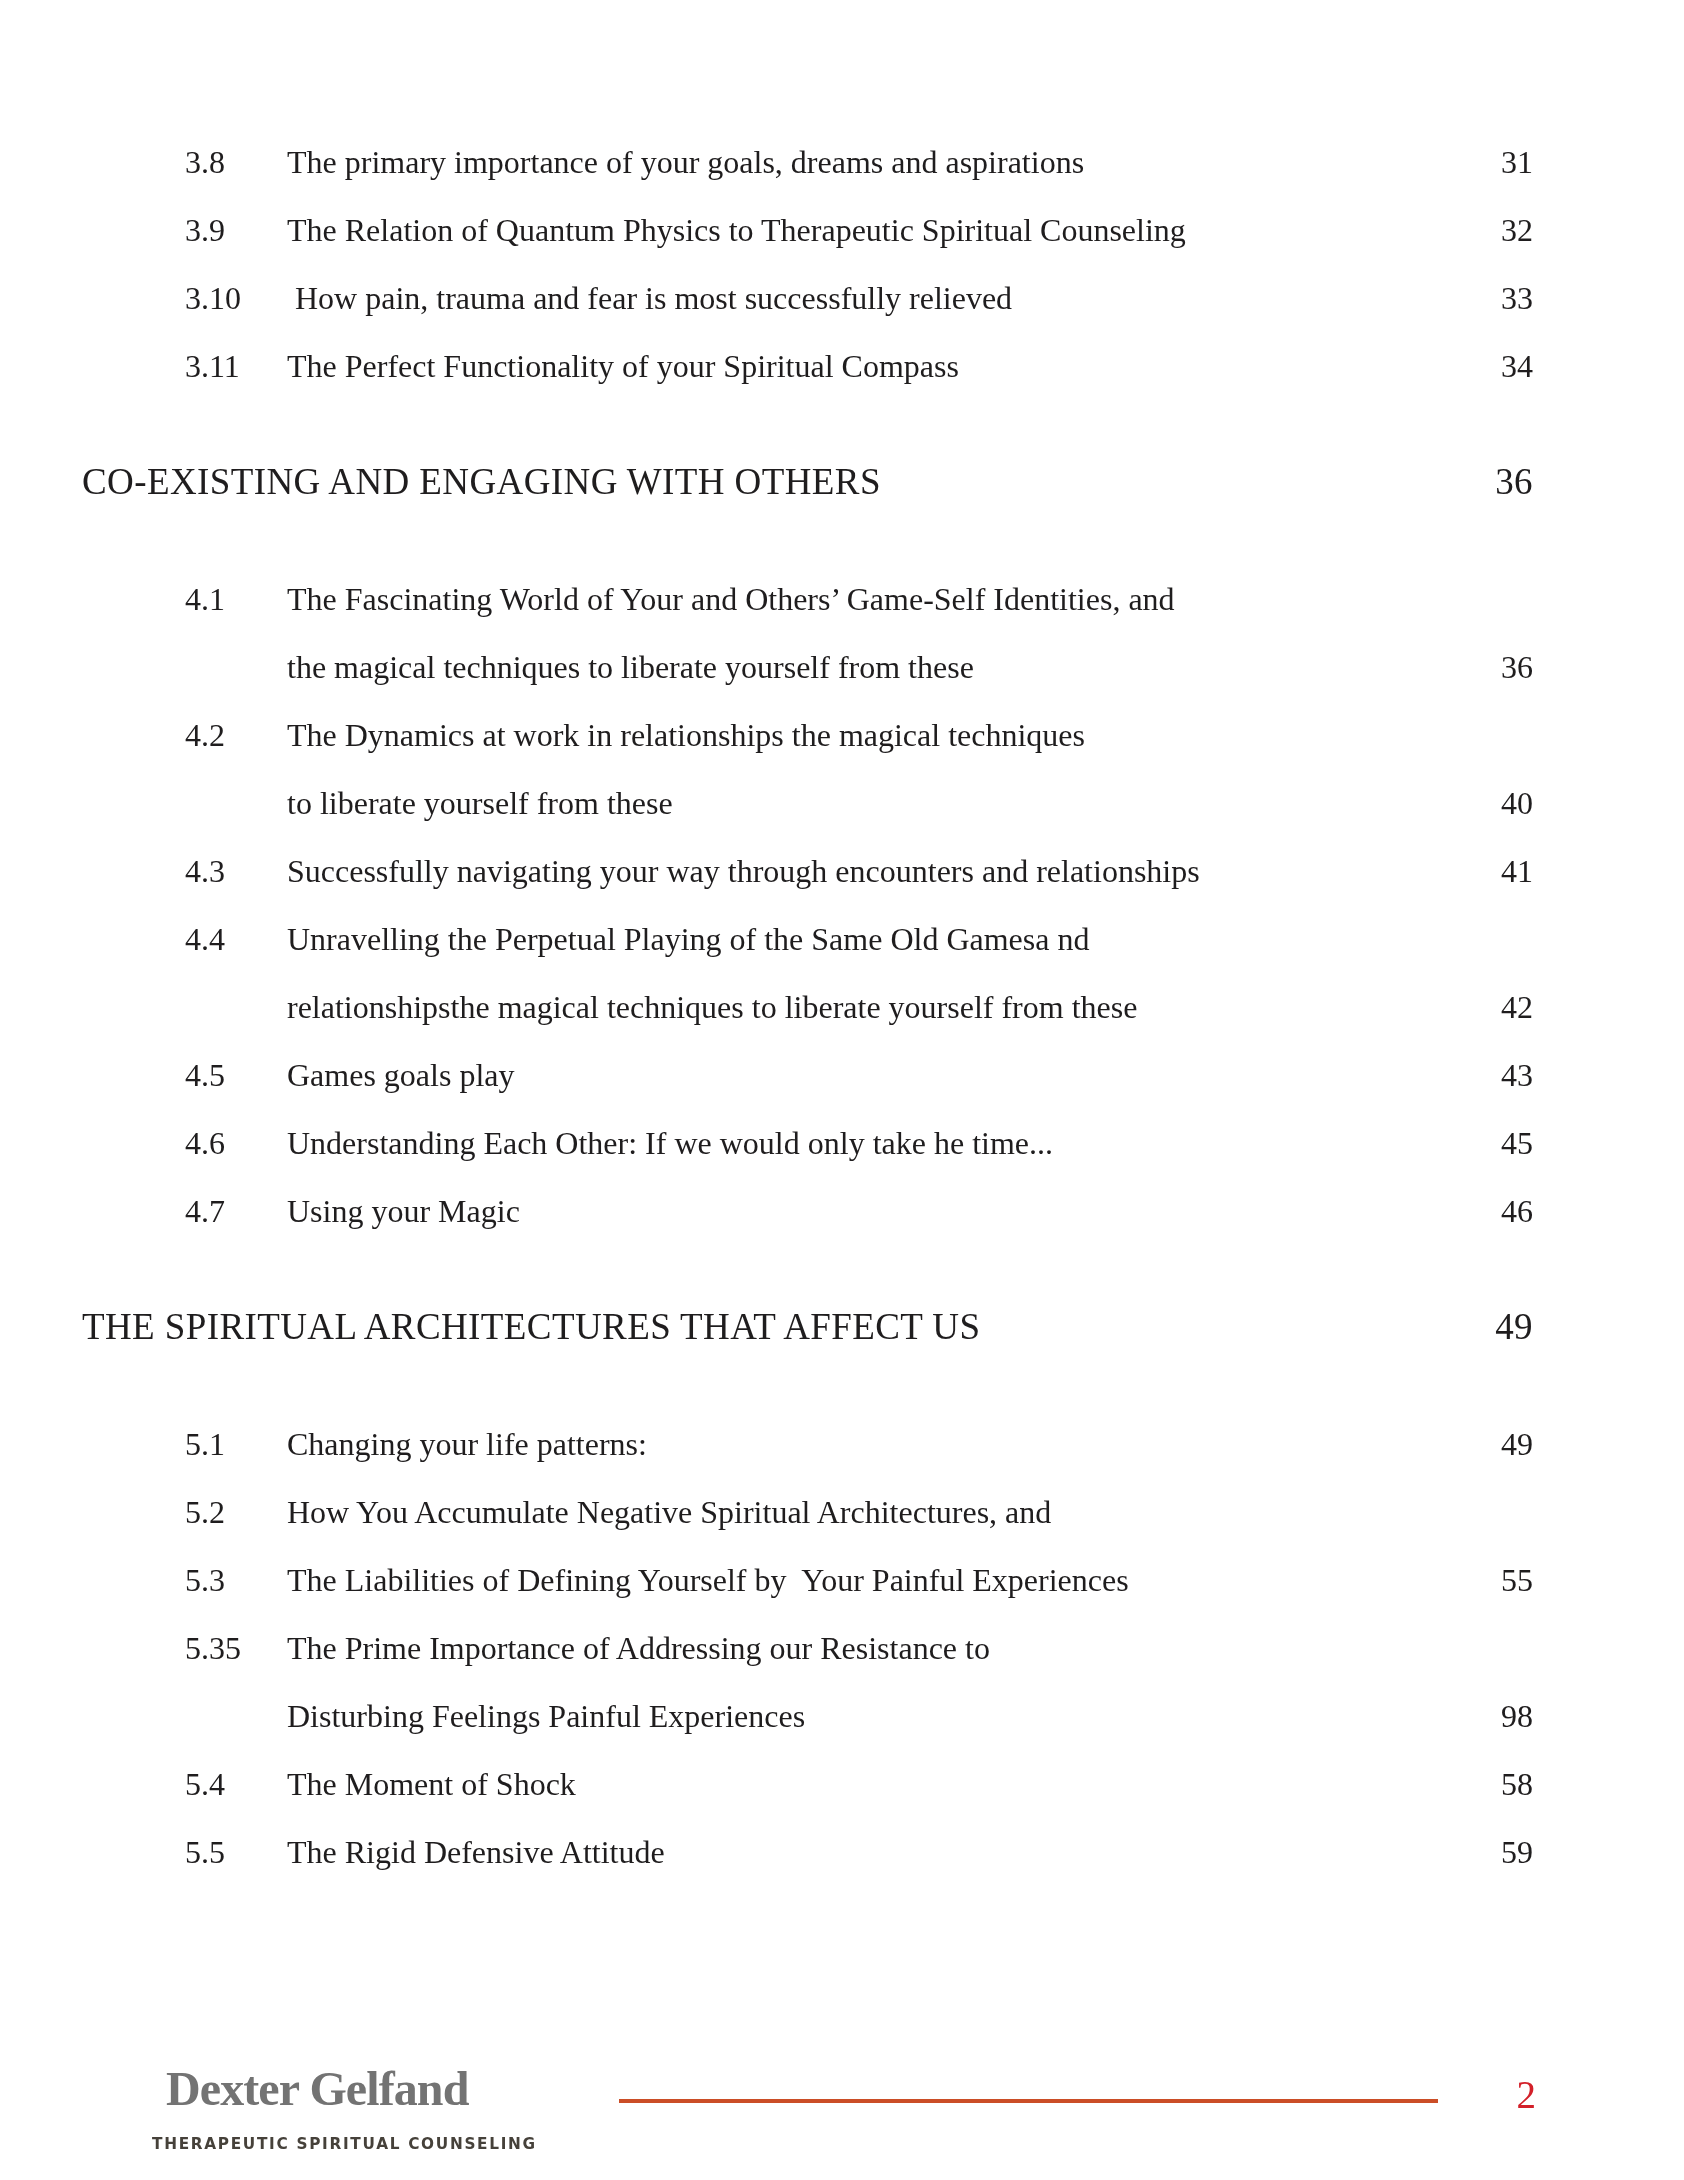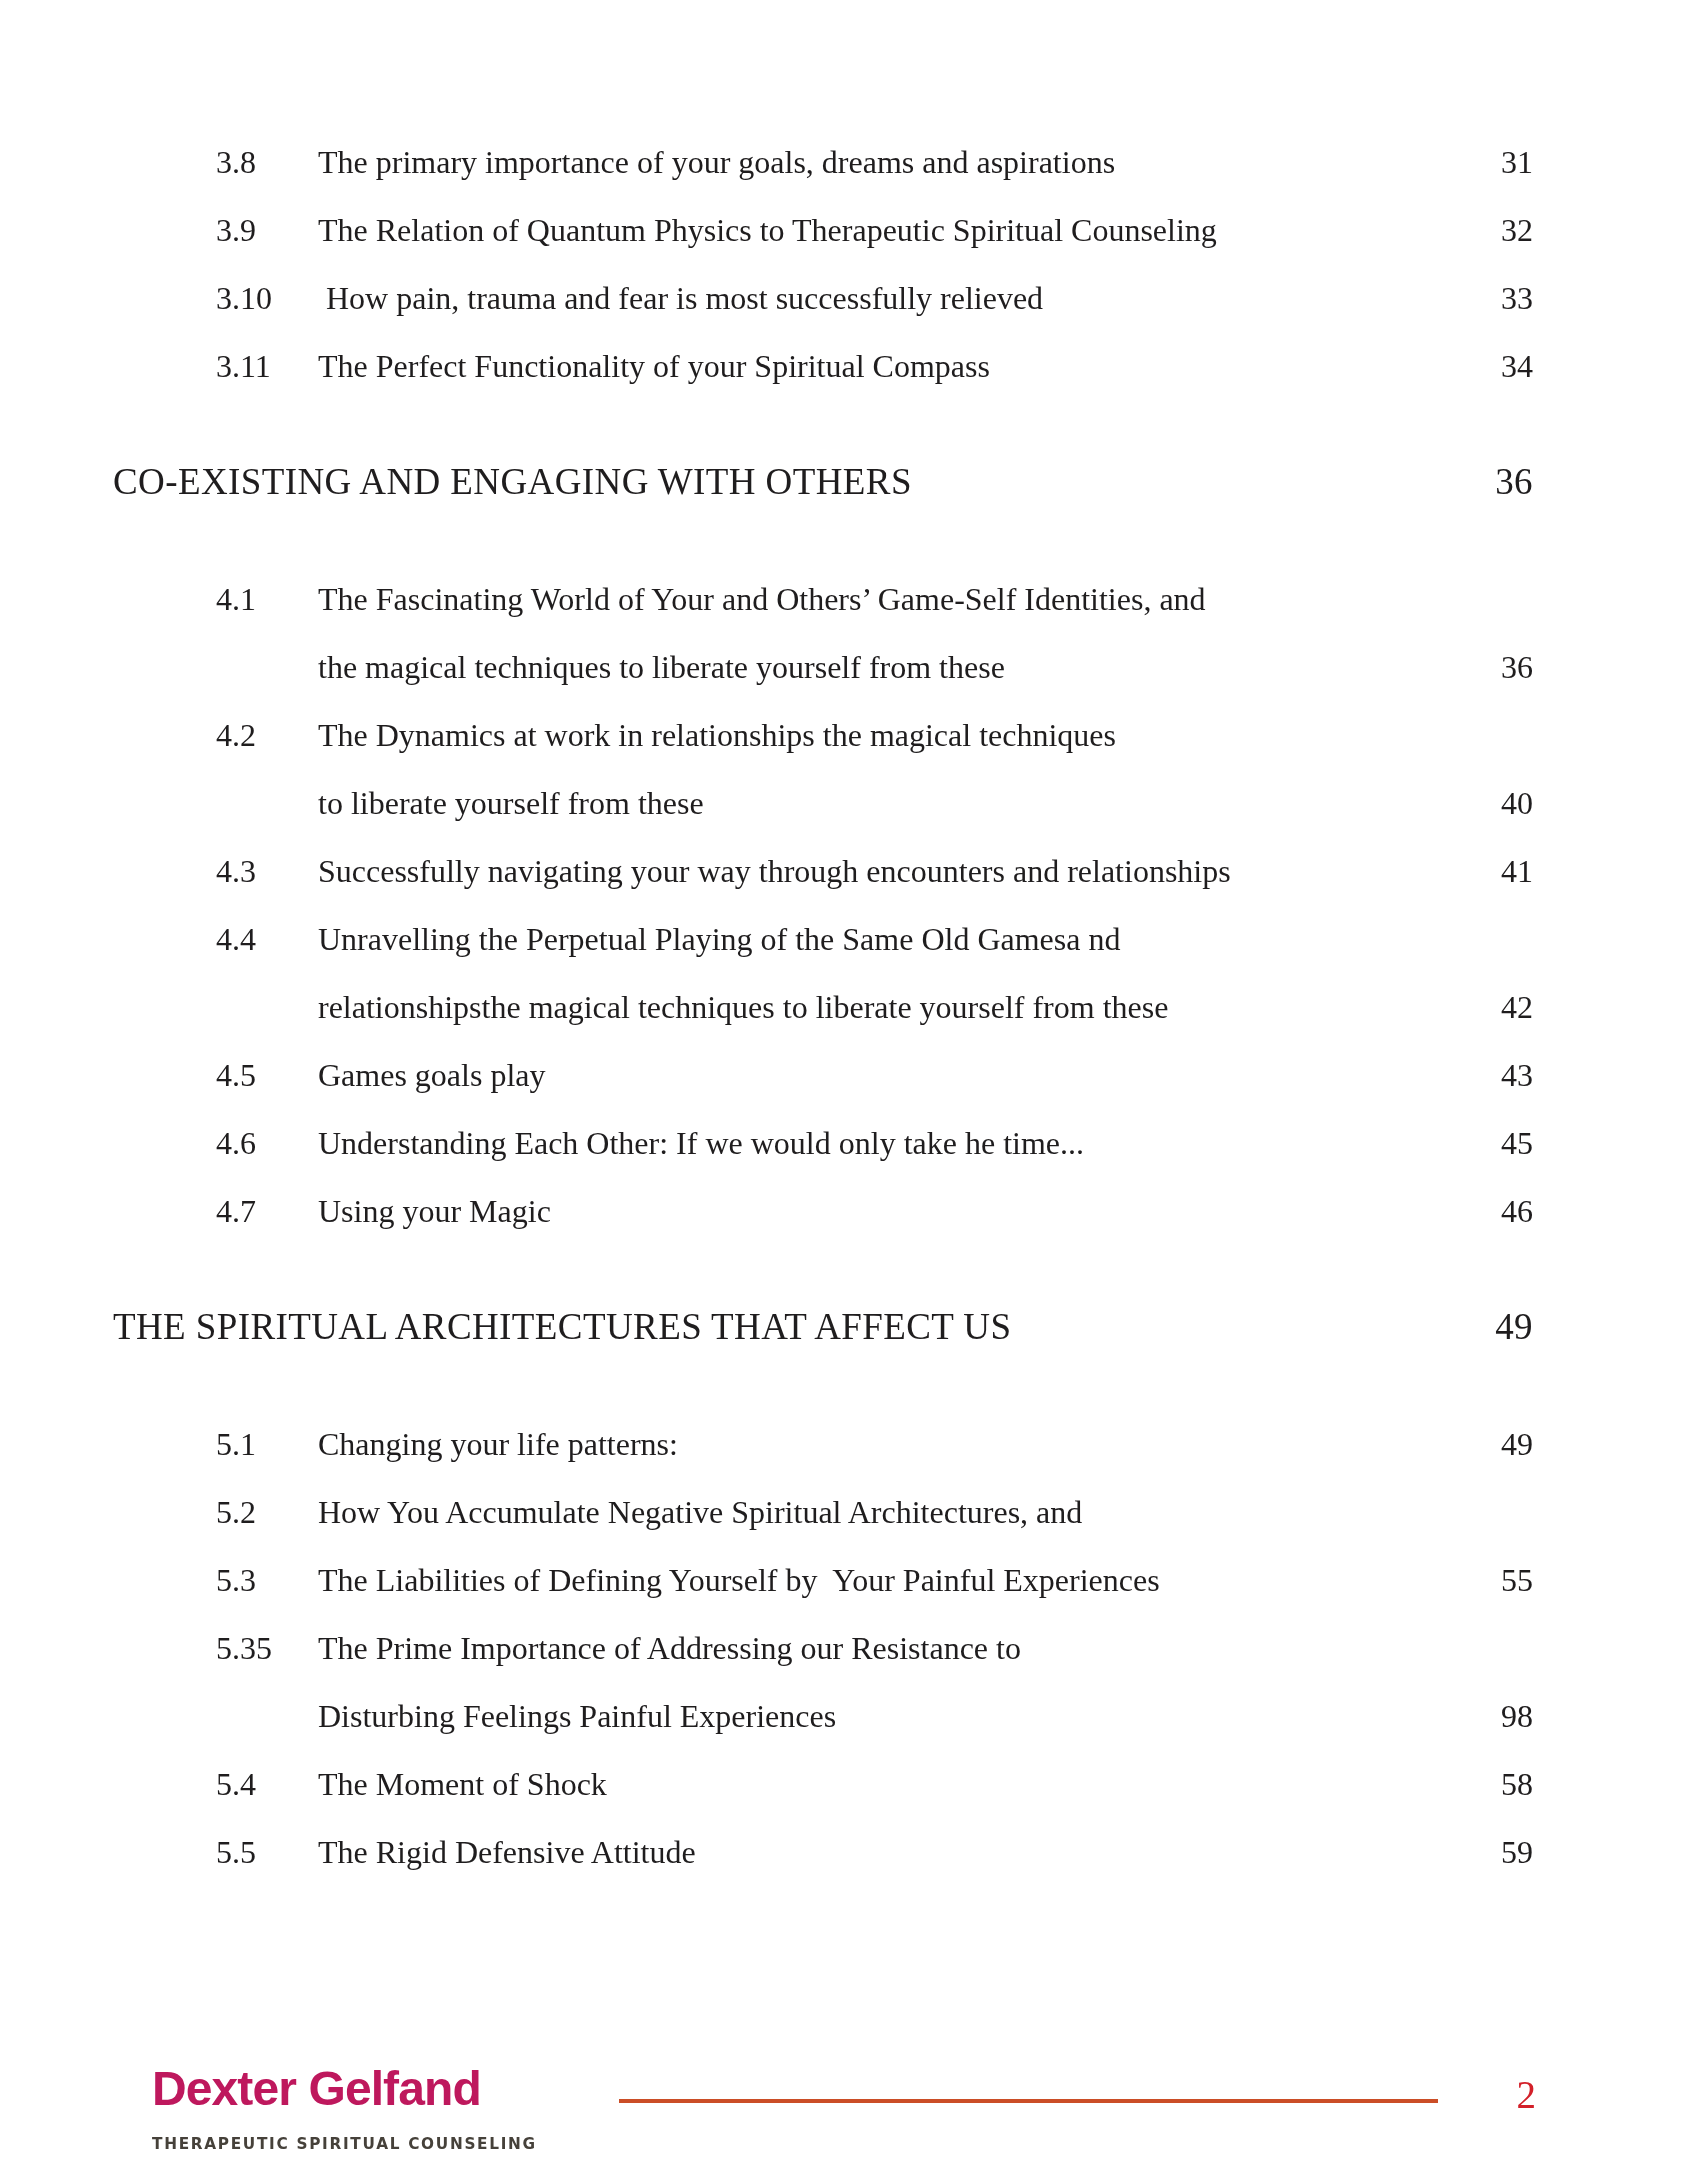--- a/index.html
+++ b/index.html
@@ -11,21 +11,22 @@
     width: 1685px;
     height: 2181px;
     position: relative;
     overflow: hidden;
     font-family: "Liberation Serif", "DejaVu Serif", serif;
     color: #1f1d1e;
   }
 
   
   main.toc {
-    padding: 128px 152px 0 113px;
+    padding: 128px 152px 0 73px;
+    margin-left: 9px;
   }
   .entry {
     padding-left: 103px;
   }
   .line {
     display: flex;
     height: 68px;
     line-height: 68px;
     font-size: 32px;
   }
@@ -58,27 +59,28 @@
   .h-title { flex: 1; white-space: pre; }
   .h-page  { flex: none; min-width: 77px; text-align: right; }
 
   
   .logo {
     position: absolute;
     left: 152px;
     top: 2065px;
   }
   .logo-name {
-    font-family: Liberation Sans, sans-serif;
+    font-family: Liberation Serif, serif;
     font-weight: bold;
     font-size: 48px;
     line-height: 48px;
     letter-spacing: -0.9px;
-    color: #be185d;
-    white-space: pre;
+    color: #737373;
+    white-space: pre;
+    margin-left: 14px;
   }
   .logo-tag {
     font-family: "DejaVu Sans", "Liberation Sans", sans-serif;
     font-weight: bold;
     font-size: 15.3px;
     line-height: 15.3px;
     letter-spacing: 1.7px;
     color: #46413a;
     margin-top: 24px;
     white-space: pre;

